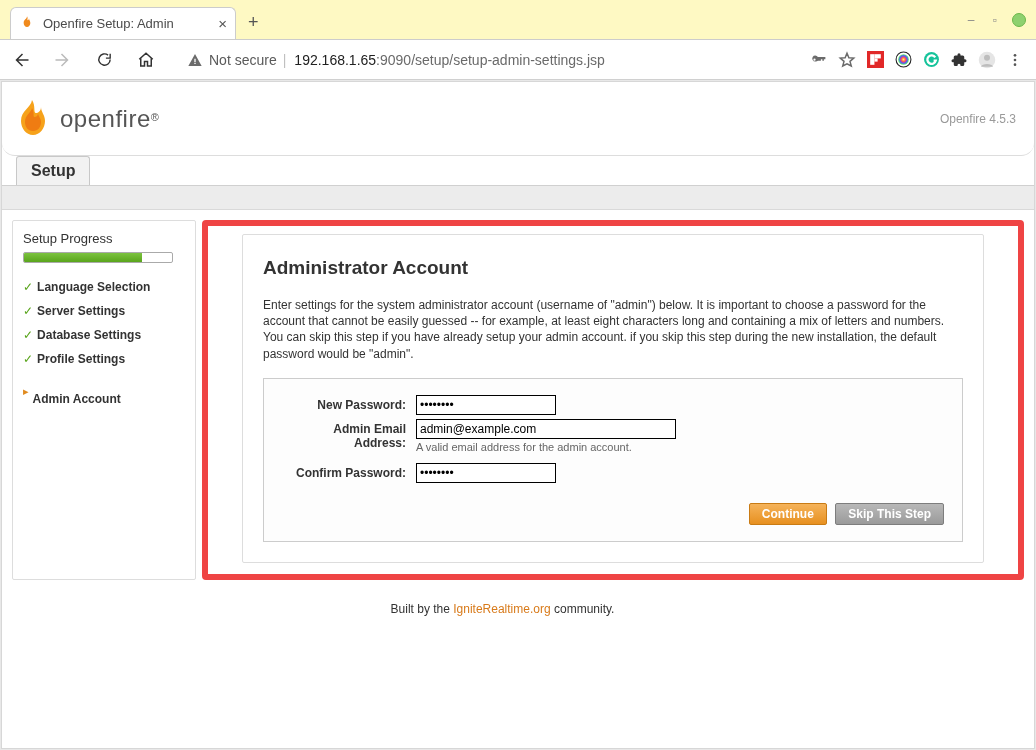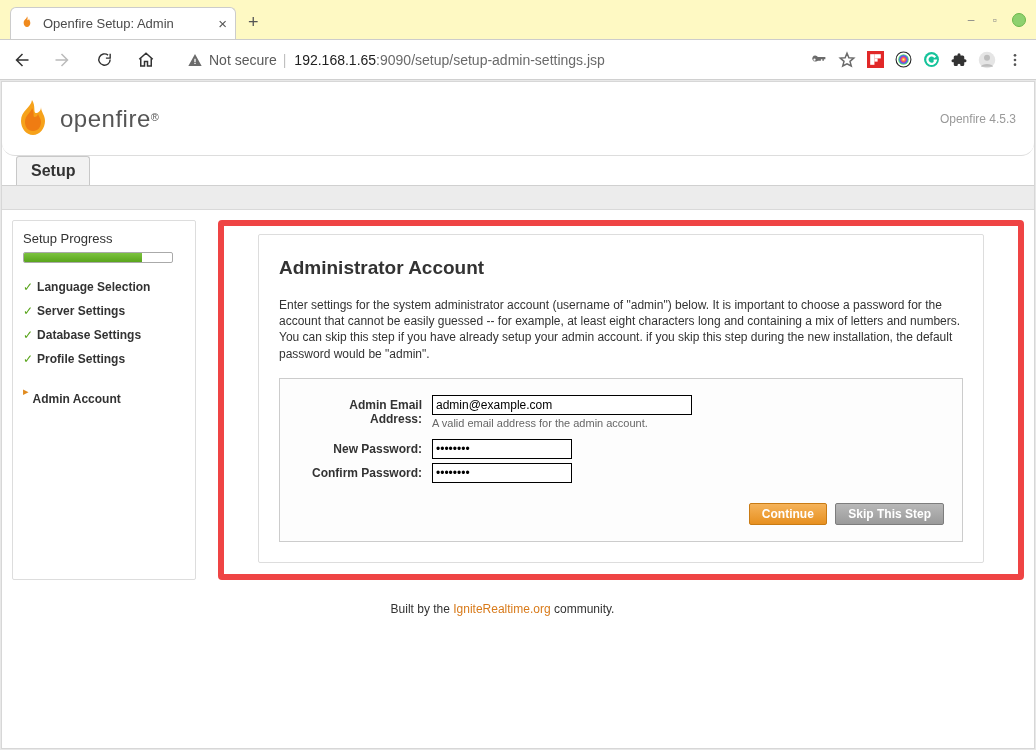--- a/index.html
+++ b/index.html
@@ -112,21 +112,21 @@
       border:1px solid #c8c8c8;
       border-bottom:none;
       border-radius:3px 3px 0 0;
       padding:5px 14px;
       font-size:16px;
       color:#333;
       font-weight:bold;
     }
     .subbar { height:24px; background:#ececec; border-bottom:1px solid #d9d9d9; }
 
-    .columns { display:flex; padding: 10px; gap: 22px; }
+    .columns { display:flex; padding: 10px; gap: 6px; }
     .sidebar {
       width:184px;
       background:#fff;
       border:1px solid #ddd;
       border-radius:2px;
       padding: 10px 10px 18px 10px;
       font-size:12px;
       color:#333;
     }
     .sidebar-title { font-weight:normal; color:#333; font-size:13px; margin-bottom:6px; }
@@ -364,30 +364,30 @@
       </ul>
     </aside>
 
     <main class="content-area">
       <div class="content-box">
         <h1 class="page-title">Administrator Account</h1>
         <p class="desc">Enter settings for the system administrator account (username of "admin") below. It is important to choose a password for the account that cannot be easily guessed -- for example, at least eight characters long and containing a mix of letters and numbers. You can skip this step if you have already setup your admin account. if you skip this step during the new installation, the default password would be "admin".</p>
 
         <div class="form-panel">
           <div class="form-row">
+            <label>New Password:</label>
+            <div class="field-col">
+              <input type="password" style="width: 140px;" value="••••••••">
+            </div>
+          </div>
+          <div class="form-row">
             <label>Admin Email Address:</label>
             <div class="field-col">
               <input type="text" style="width: 260px;" value="admin@example.com">
               <span class="field-hint">A valid email address for the admin account.</span>
-            </div>
-          </div>
-          <div class="form-row">
-            <label>New Password:</label>
-            <div class="field-col">
-              <input type="password" style="width: 140px;" value="••••••••">
             </div>
           </div>
           <div class="form-row">
             <label>Confirm Password:</label>
             <div class="field-col">
               <input type="password" style="width: 140px; border-width: 1.5px;" value="••••••••">
             </div>
           </div>
           <div class="btn-row">
             <button class="btn btn-primary">Continue</button>

